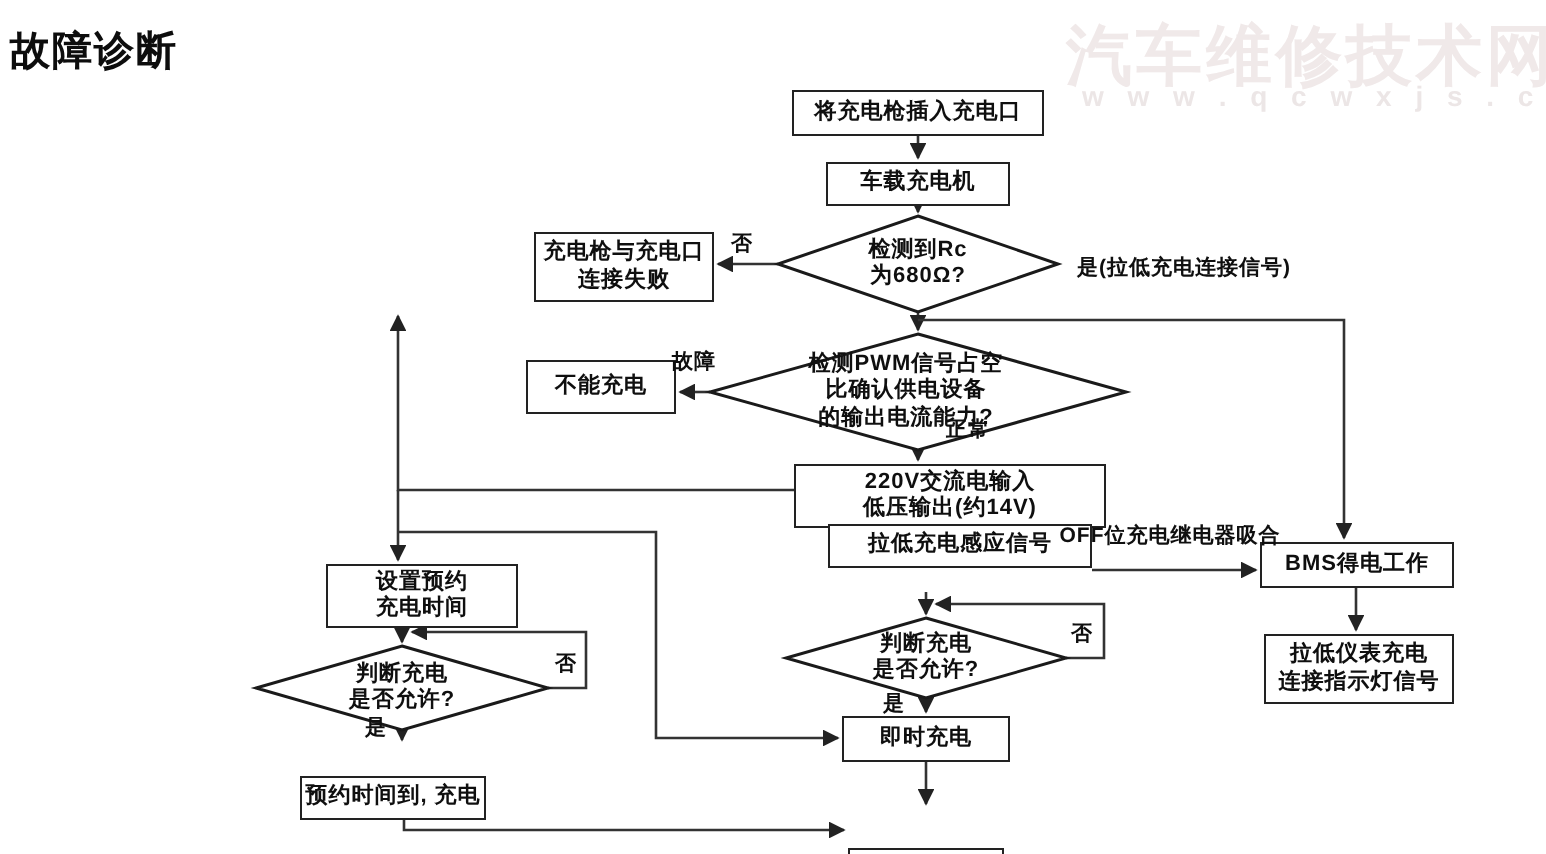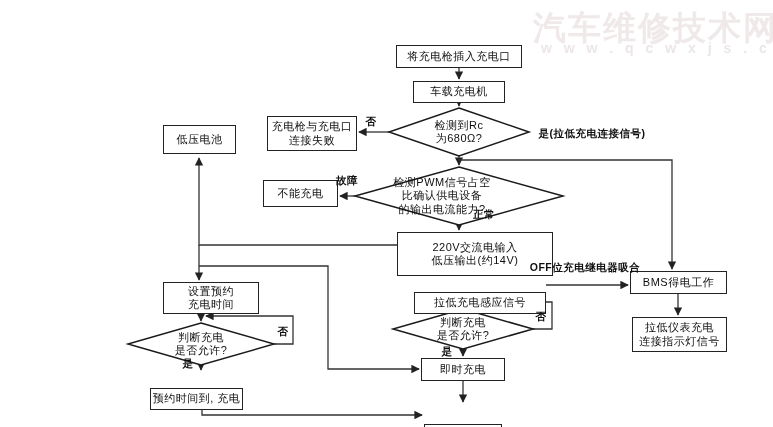--- a/index.html
+++ b/index.html
@@ -14,33 +14,34 @@
   .watermark{position:absolute;color:#f0e9e9;font-weight:bold;white-space:nowrap;}
   #wm-line1{left:533px;top:6px;font-size:33px;letter-spacing:2px;}
   #wm-line2{left:541px;top:40px;font-size:14px;letter-spacing:4px;color:#ece6e6;}
   #edge-layer{position:absolute;left:0;top:0;width:773px;height:427px;}
   #node-layer{position:absolute;left:0;top:0;width:773px;height:427px;pointer-events:none;}
   .edge{fill:none;stroke:#333;stroke-width:1.3;}
   .diamond-shape{fill:#ffffff;stroke:#1a1a1a;stroke-width:1.5;}
   .node{
     position:absolute;box-sizing:border-box;display:flex;flex-direction:column;
     align-items:center;justify-content:center;text-align:center;
-    font-size:11px;line-height:1.2;font-weight:400;letter-spacing:0.5px;color:#0f0f0f;
+    font-size:11px;line-height:1.2;font-weight:700;letter-spacing:0.5px;color:#0f0f0f;
   }
   .node.box{background:#ffffff;border:1.6px solid #222;}
   .node.diamond{background:transparent;}
   .edge-label{
     position:absolute;transform:translate(-50%,-50%);white-space:nowrap;
     font-size:10.5px;font-weight:600;letter-spacing:0.5px;color:#0f0f0f;
   }
 </style>
 </head>
 <body>
 
 <div id="canvas">
+  <h1 id="page-title">故障诊断</h1>
 
   <div class="watermark" id="wm-line1">汽车维修技术网</div>
   <div class="watermark" id="wm-line2">w w w . q c w x j s . c o m</div>
 
   <svg id="edge-layer" viewBox="0 0 773 427" xmlns="http://www.w3.org/2000/svg">
     <defs>
       <marker id="arrow" viewBox="0 0 10 10" refX="9" refY="5" markerWidth="6.5" markerHeight="6.5" orient="auto-start-reverse">
         <path d="M0,0 L10,5 L0,10 z" fill="#222"></path>
       </marker>
     </defs>
@@ -75,40 +76,37 @@
       <div class="node box" style="left: 396px; top: 45px; width: 126px; height: 23px;">
         <div>将充电枪插入充电口</div>
       </div>
       <div class="node box" style="left: 413px; top: 81px; width: 92px; height: 22px;">
         <div>车载充电机</div>
       </div>
       <div class="node diamond" style="left: 389px; top: 108px; width: 140px; height: 48px;">
         <div>检测到Rc</div>
         <div>为680Ω?</div>
       </div>
-      <div class="node box" style="left: 163px; top: 125px; width: 73px; height: 29px;">
-        <div>低压电池</div>
-      </div>
       <div class="node box" style="left: 263px; top: 180px; width: 75px; height: 27px;">
         <div>不能充电</div>
       </div>
       <div class="node box" style="left: 267px; top: 116px; width: 90px; height: 35px;">
         <div>充电枪与充电口</div>
         <div>连接失败</div>
       </div>
-      <div class="node diamond" style="left: 338px; top: 167px; width: 208px; height: 58px;">
+      <div class="node diamond" style="left: 349px; top: 167px; width: 208px; height: 58px;">
         <div>检测PWM信号占空</div>
         <div>比确认供电设备</div>
         <div>的输出电流能力?</div>
       </div>
-      <div class="node box" style="left: 397px; top: 232px; width: 156px; height: 44px;">
+      <div class="node box" style="left: 397px; top: 232px; width: 156px; height: 32px;">
         <div>220V交流电输入</div>
         <div>低压输出(约14V)</div>
       </div>
-      <div class="node box" style="left: 414px; top: 292px; width: 132px; height: 22px;">
+      <div class="node box" style="left: 414px; top: 262px; width: 132px; height: 22px;">
         <div>拉低充电感应信号</div>
       </div>
       <div class="node box" style="left: 630px; top: 271px; width: 97px; height: 23px;">
         <div>BMS得电工作</div>
       </div>
       <div class="node box" style="left: 632px; top: 317px; width: 95px; height: 35px;">
         <div>拉低仪表充电</div>
         <div>连接指示灯信号</div>
       </div>
       <div class="node box" style="left: 163px; top: 282px; width: 96px; height: 32px; justify-content: center;">

